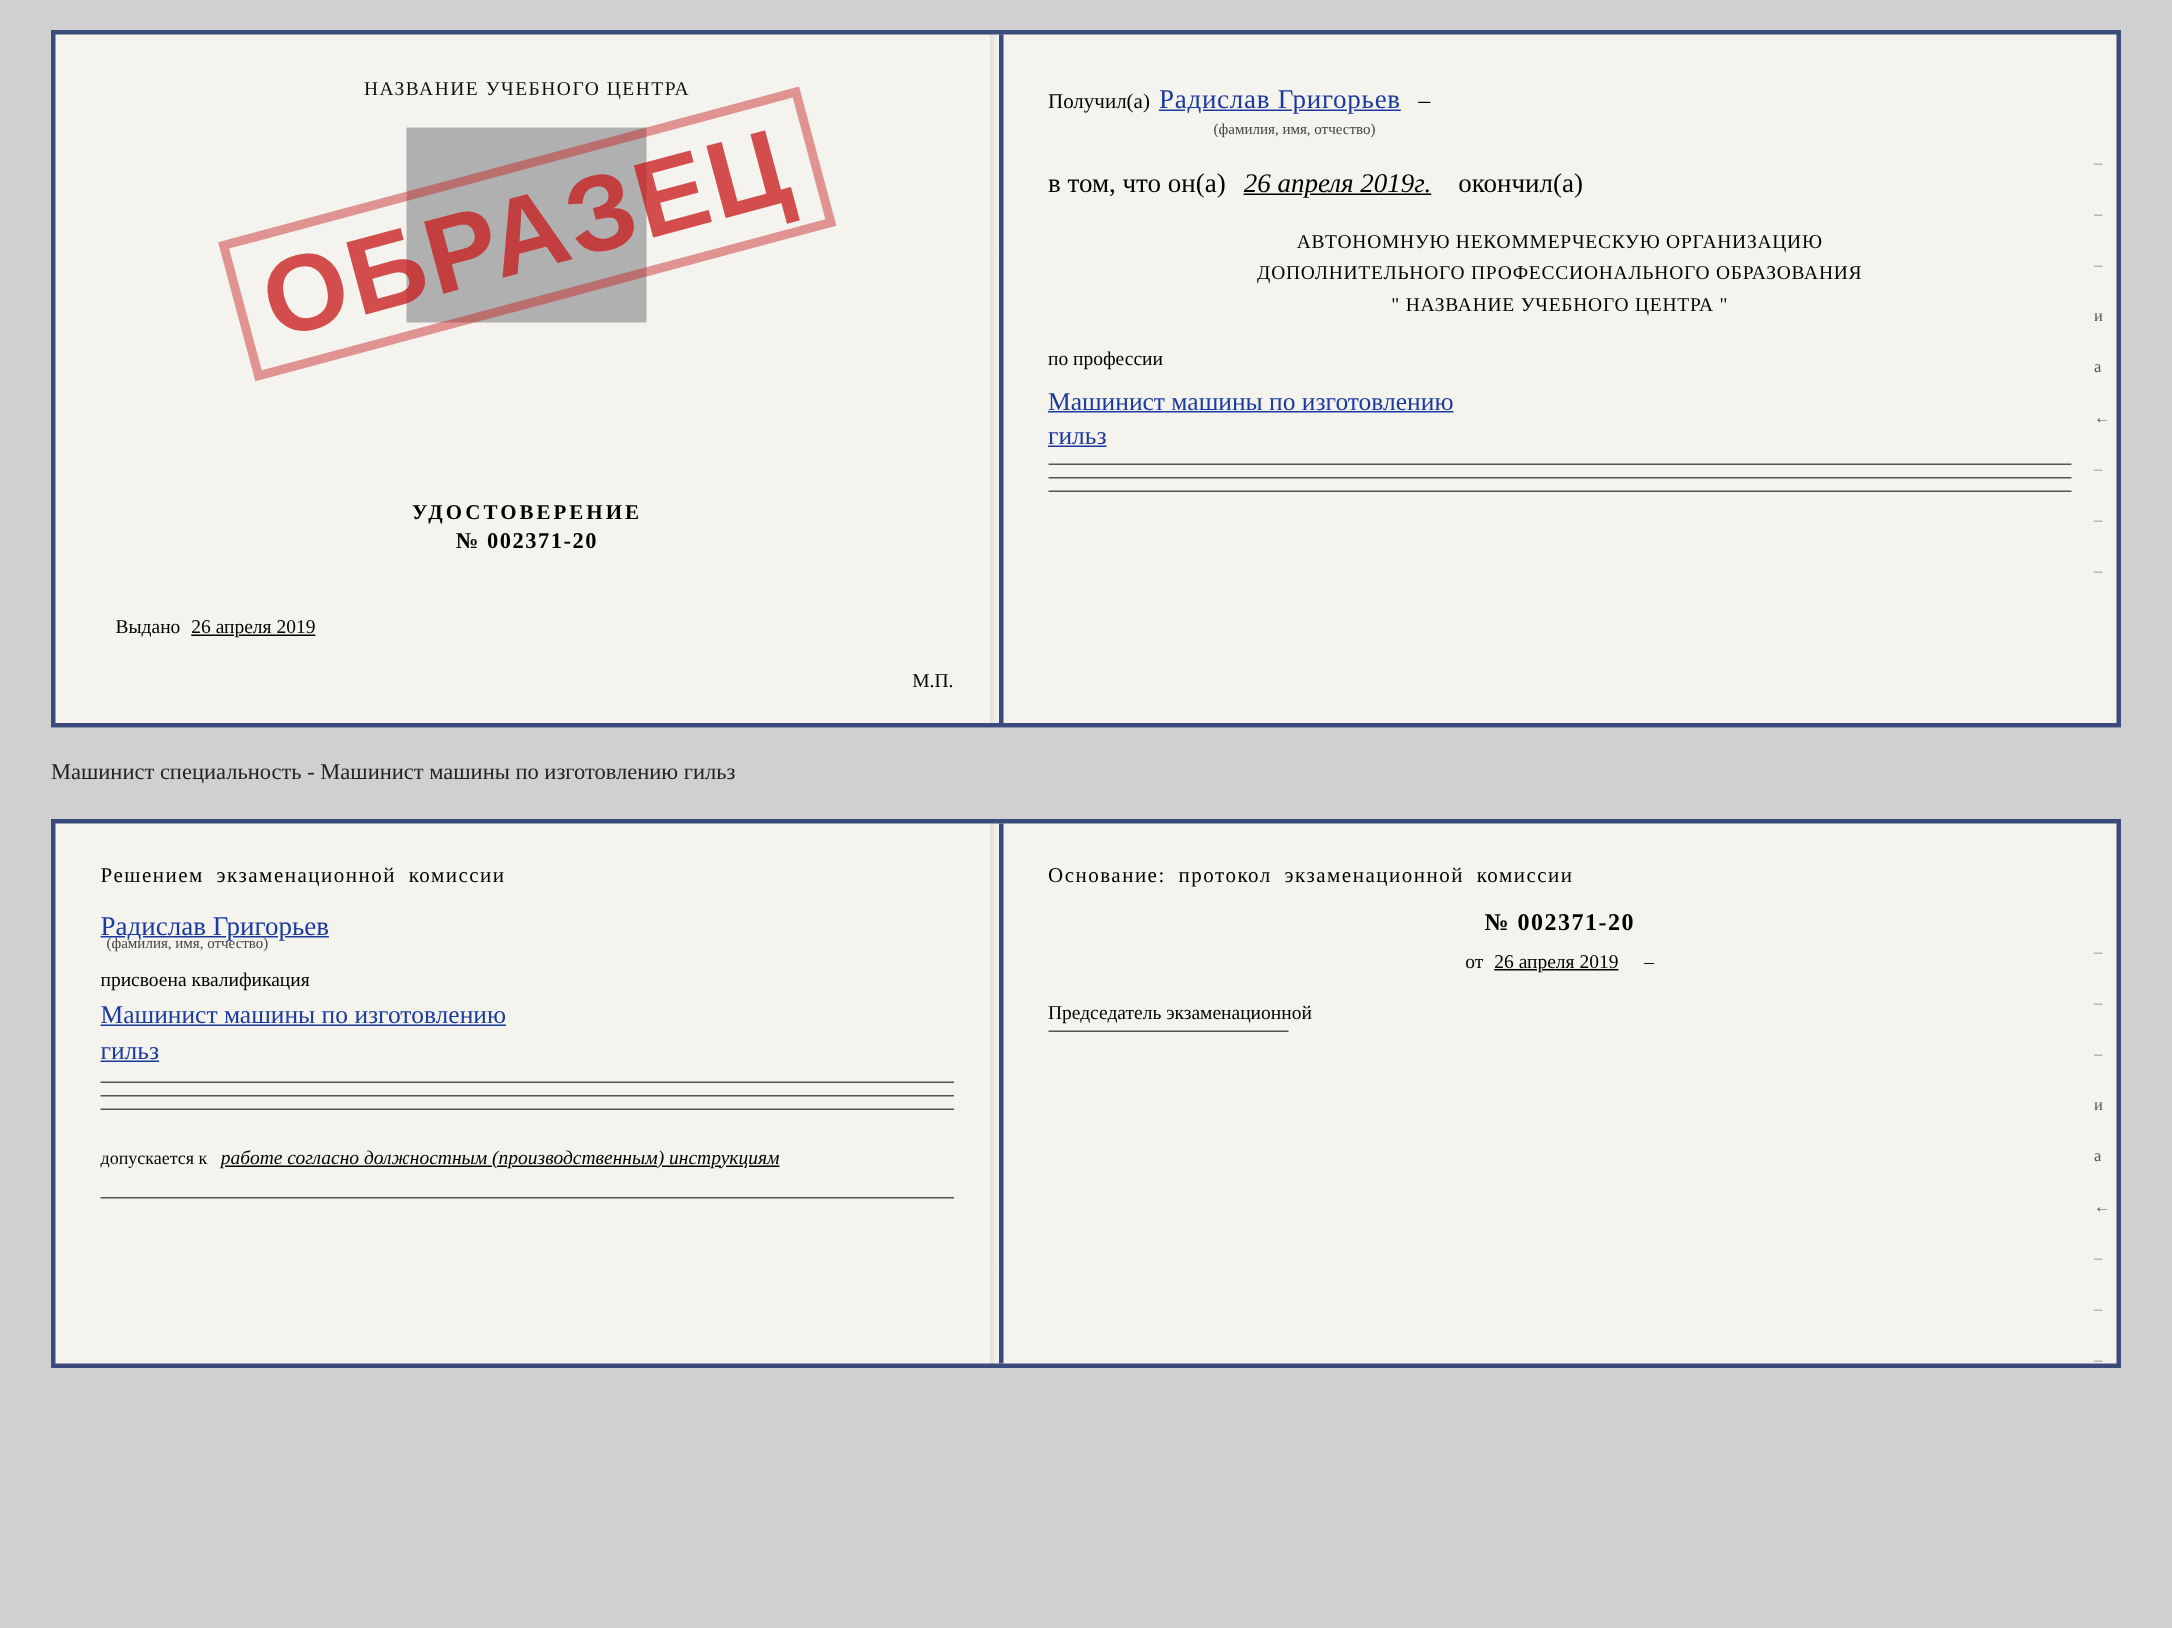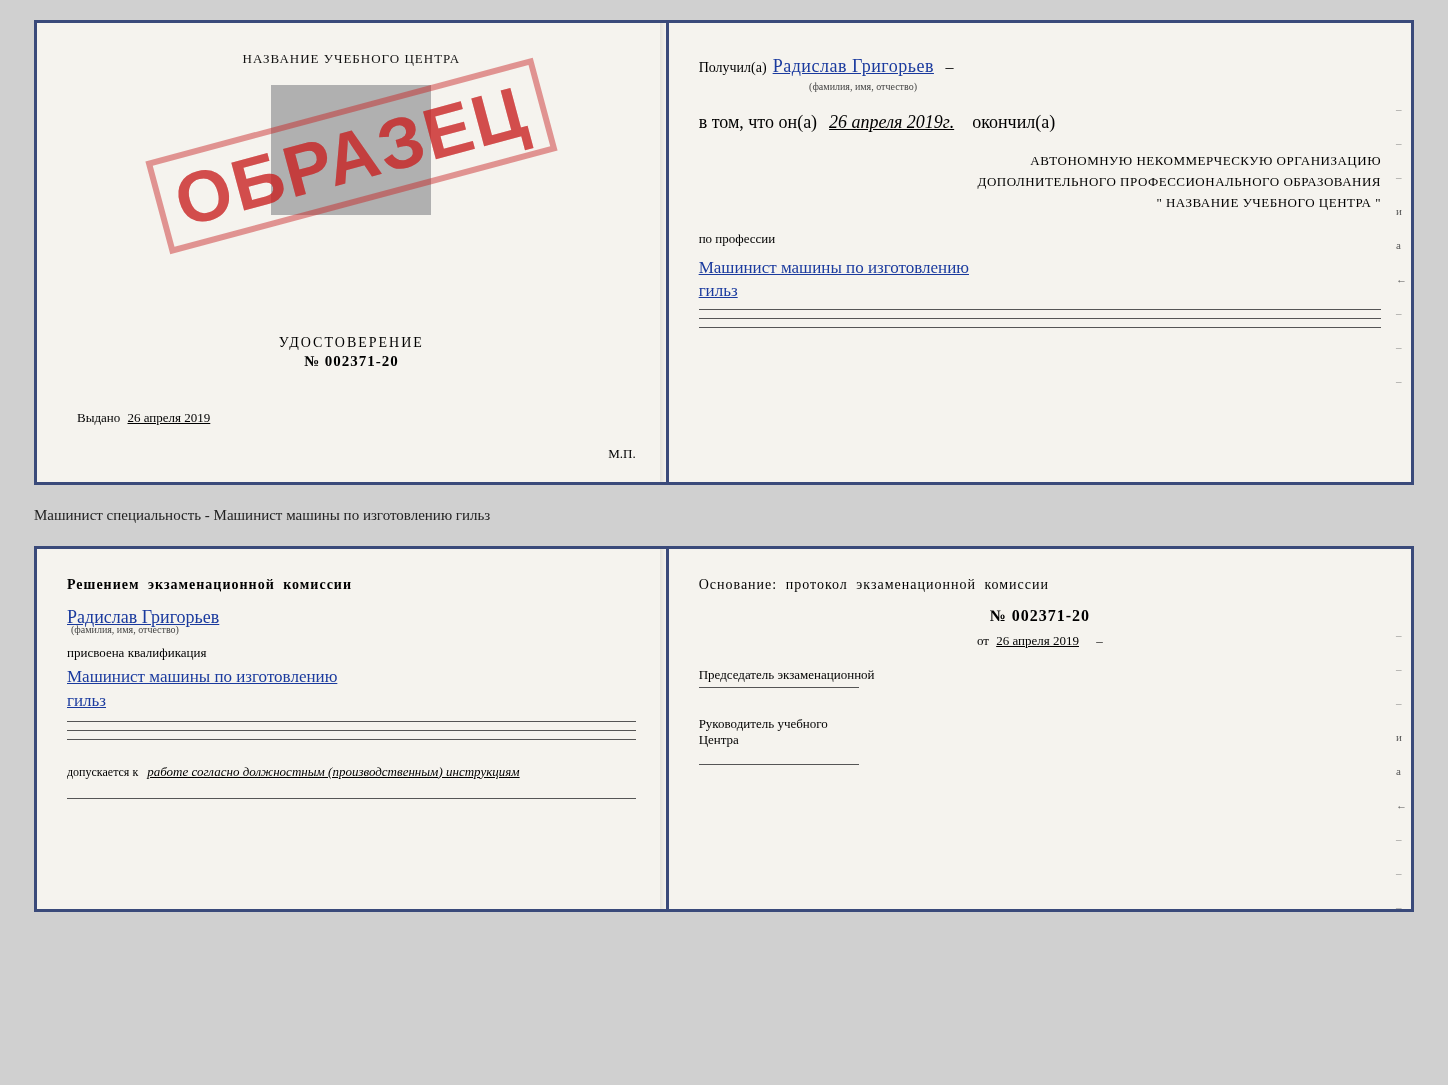--- a/index.html
+++ b/index.html
@@ -67,21 +67,21 @@
       margin: 10px auto 0 auto;
     }
 
     .udostoverenie-block {
       text-align: center;
       margin-top: 120px;
     }
 
     .udost-label {
       font-size: 14px;
-      font-weight: normal;
+      font-weight: bold;
       letter-spacing: 2px;
       text-transform: uppercase;
     }
 
     .udost-number {
       font-size: 15px;
       font-weight: bold;
       letter-spacing: 1px;
       margin-top: 2px;
     }
@@ -161,21 +161,21 @@
       display: flex;
       align-items: baseline;
       gap: 6px;
     }
     .vtom-date {
       font-style: italic;
       text-decoration: underline;
     }
 
     .org-block {
-      text-align: right;
+      text-align: center;
       font-size: 13px;
       text-transform: uppercase;
       letter-spacing: 0.5px;
       line-height: 1.6;
       margin-bottom: 14px;
     }
 
     .po-professii {
       font-size: 13px;
       margin-bottom: 6px;
@@ -198,21 +198,20 @@
     .resheniye-block {
       font-size: 13px;
     }
 
     .resheniye-title {
       font-size: 14px;
       letter-spacing: 1px;
       text-align: justify;
       word-spacing: 4px;
       margin-bottom: 14px;
-      font-weight: bold;
     }
 
     .person-name-blue {
       font-size: 18px;
       color: #1a3a9e;
       font-family: 'Segoe Script', cursive, 'Times New Roman';
       text-decoration: underline;
     }
 
     .prisvoena-line {
@@ -418,25 +417,20 @@
         <span>от</span>
         <span style="text-decoration:underline; margin-left:4px;">26 апреля 2019</span>
         <span style="margin-left:14px;">–</span>
       </div>
 
       <div class="predsedatel-block">
         <div>Председатель экзаменационной</div>
         <div class="signature-line"></div>
       </div>
 
-      <div class="rukovoditel-block">
-        <div>Руководитель учебного</div>
-        <div>Центра</div>
-        <div class="signature-line" style="margin-top:16px;"></div>
-      </div>
     </div>
 
     <div class="side-marks">
       <span class="side-mark">–</span>
       <span class="side-mark">–</span>
       <span class="side-mark">–</span>
       <span class="side-mark" style="color:#555;">и</span>
       <span class="side-mark" style="color:#555;">а</span>
       <span class="side-mark" style="color:#555;">←</span>
       <span class="side-mark">–</span>

